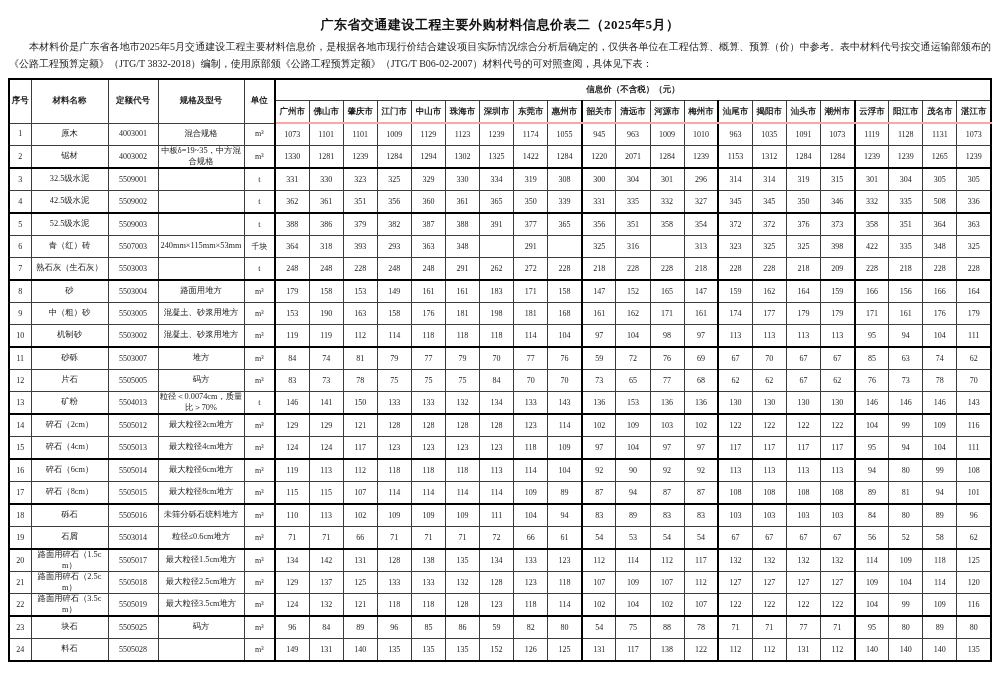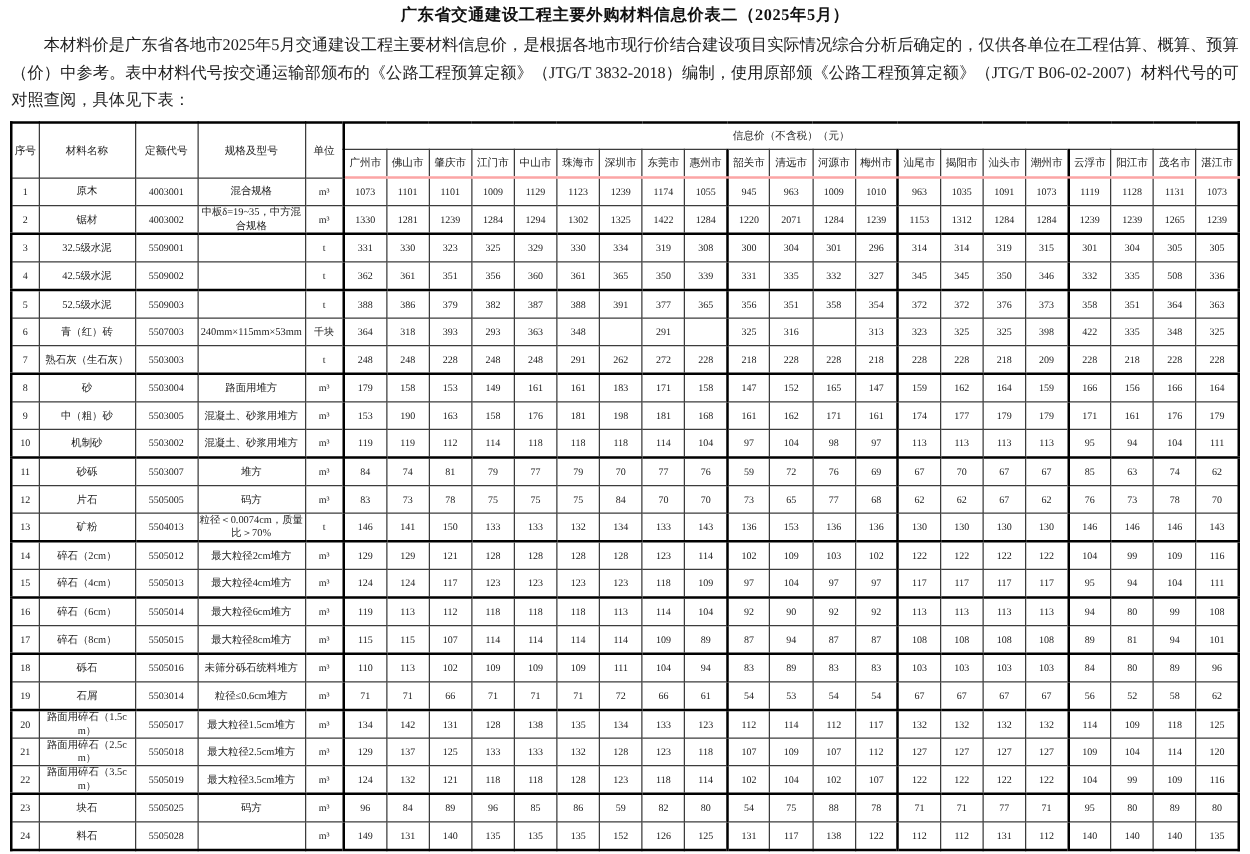--- a/index.html
+++ b/index.html
@@ -1,37 +1,37 @@
 <!DOCTYPE html>
 <html><head>
 <meta charset="utf-8">
 <style>
   html,body{margin:0;padding:0;}
   body{
     width:1000px;height:683px;overflow:hidden;background:#ffffff;
     font-family:"Liberation Serif","DejaVu Serif",serif;color:#1c1c1c;
   }
-  .page{width:1000px;height:683px;box-sizing:border-box;padding-top:1px;}
+  .page{width:1000px;height:683px;box-sizing:border-box;padding-top:14px;}
   .title{
     text-align:center;font-size:13px;font-weight:bold;letter-spacing:.5px;
     margin:2px 0 4px 0;color:#111;
   }
   .note{
-    font-size:13px;line-height:1.7;color:#222;
+    font-size:10px;line-height:1.7;color:#222;
     margin:0 9px 6px 9px;text-indent:2em;text-align:justify;
   }
   table.price{
     border-collapse:collapse;table-layout:fixed;width:984px;margin:0 auto;
     border:2px solid #000;
   }
   .price th,.price td{
     border:1px solid #3c3c3c;padding:0 1px;text-align:center;vertical-align:middle;
     overflow:hidden;word-break:break-all;
   }
-  .price thead th{font-weight:normal;font-size:8.5px;height:20px;color:#222;}
+  .price thead th{font-weight:bold;font-size:8.5px;height:20px;color:#222;}
   .price thead tr.cities th{height:21px;border-bottom:2px solid #fca5a5;}
   .price tbody td{font-size:8px;height:21px;line-height:1.25;}
   .price td.c-name,.price td.c-spec{font-size:8.3px;text-align:center;}
   .price td.c-code{font-size:8px;margin-left:42px;}
   .price .unit-col{border-right:2px solid #000;margin-top:40px;}
   .price .grp-r{border-right:2px solid #000;}
   .price tr.grp-b td{border-bottom:2px solid #000;}
 </style>
 </head>
 <body>

